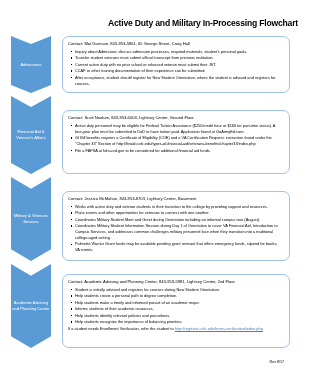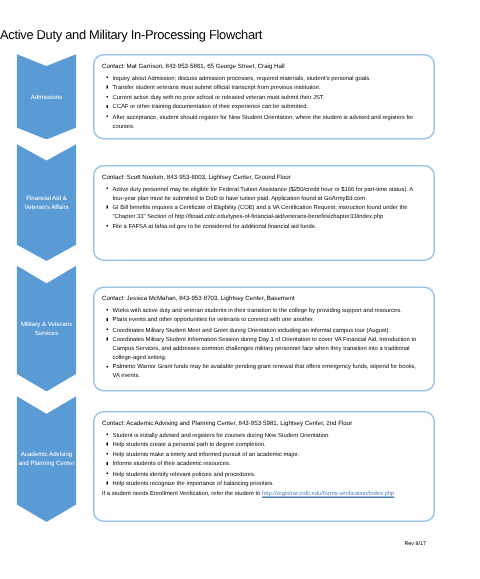--- a/index.html
+++ b/index.html
@@ -19,23 +19,23 @@
     width: 298px;
     height: 386px;
     background: #ffffff;
     box-sizing: border-box;
   }
   .doc-title {
     position: absolute;
     top: 18px;
     left: 0;
     width: 298px;
-    text-align: left;
+    text-align: right;
     font-size: 8.6px;
-    font-weight: normal;
+    font-weight: bold;
     letter-spacing: -0.2px;
     color: #000000;
   }
   .flow {
     position: absolute;
     top: 36px;
     left: 0;
     width: 298px;
   }
   .row {

